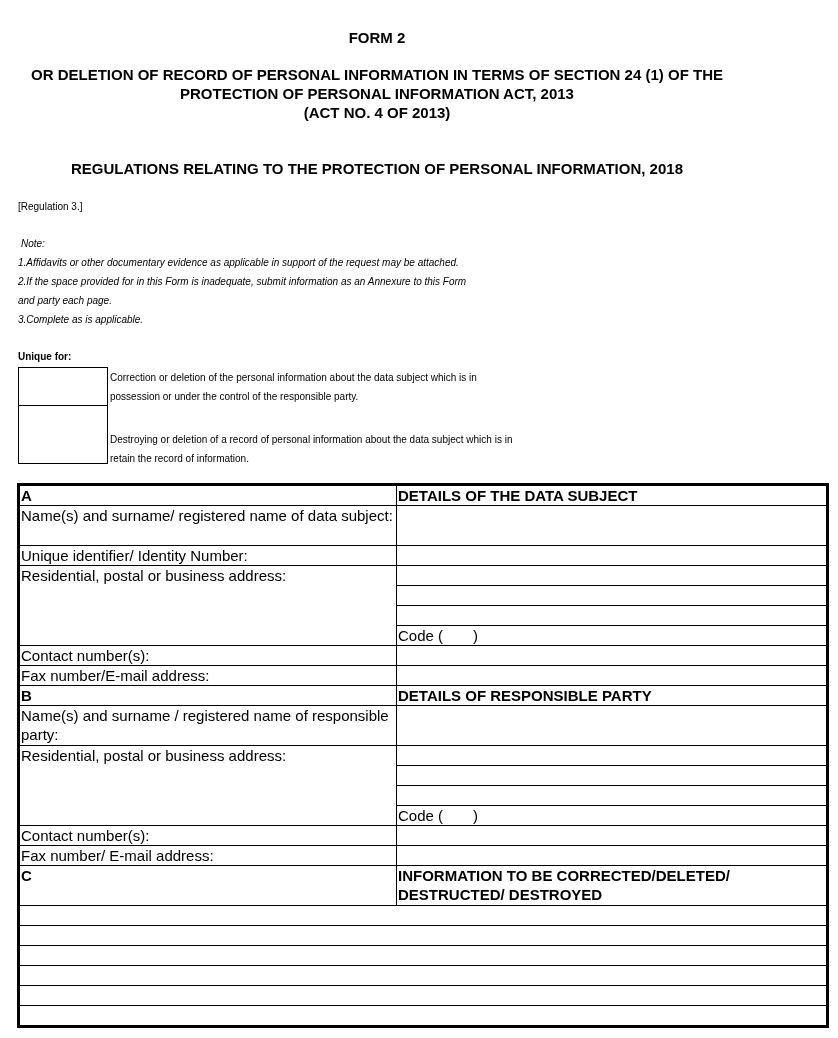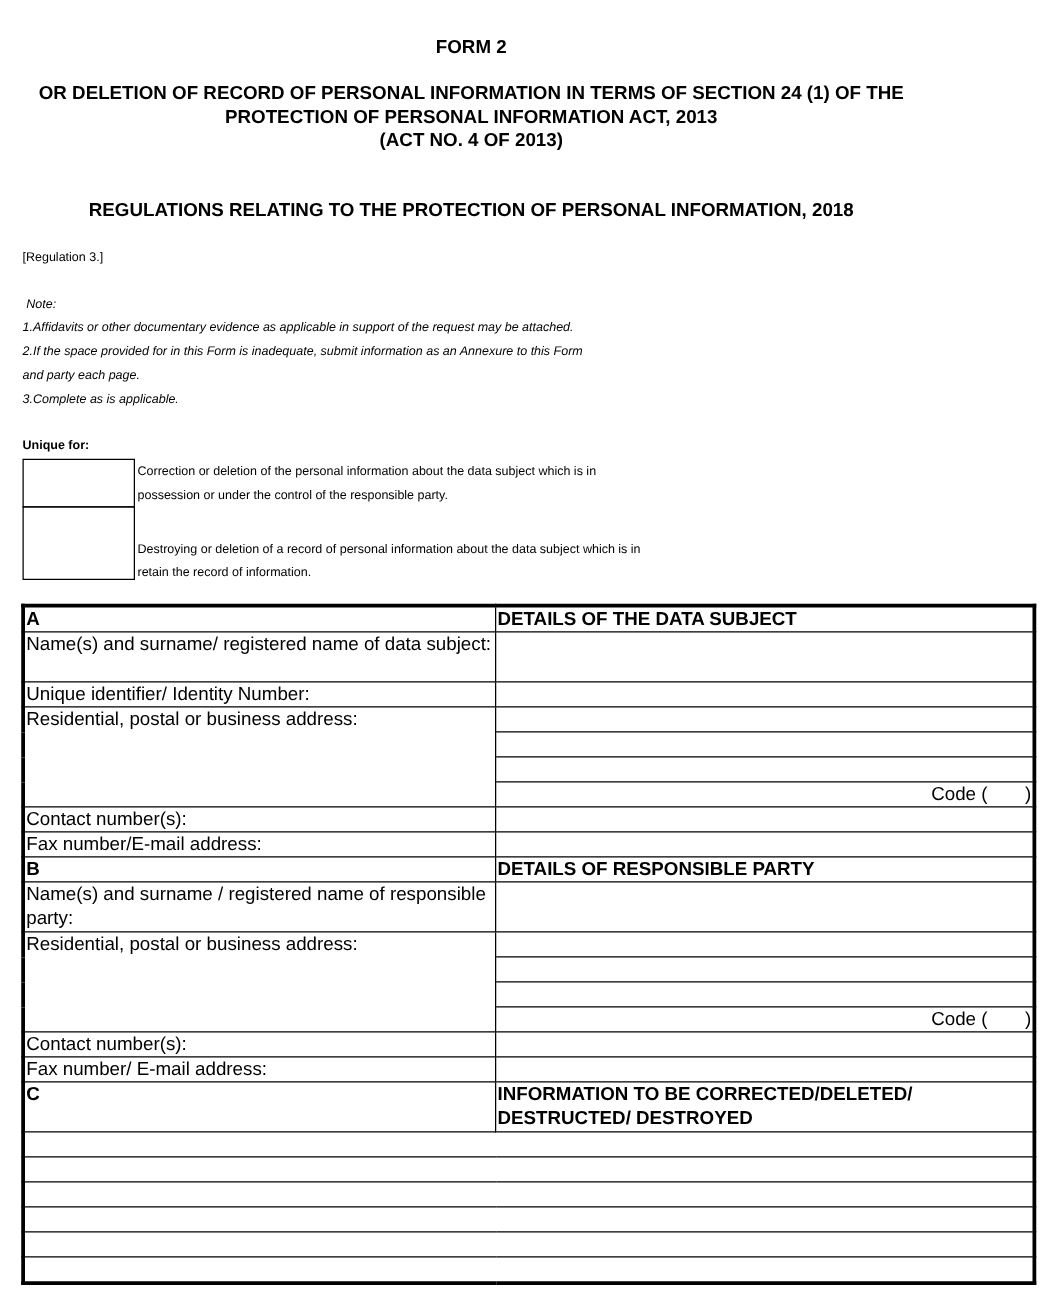--- a/index.html
+++ b/index.html
@@ -32,21 +32,21 @@
     border: 3px solid #000;
   }
   #form-table td {
     border: 1px solid #000; padding: 0 1px; vertical-align: top;
     font-size: 15px; line-height: 19px; height: 19px; overflow: hidden;
   }
   #form-table col.c1 { width: 378px; }
   #form-table col.c2 { width: 431px; }
   #form-table td.h { font-weight: bold; }
   #form-table tr.tall td { height: 39px; }
-  #form-table td.field { cursor: text; text-align: right; }
+  #form-table td.field { cursor: text; }
   .code-paren { display: inline-block; width: 30px; }
 </style>
 </head>
 <body>
 
 <div class="center" id="form-number">FORM 2</div>
 
 <div class="center" id="title">
   <div>OR DELETION OF RECORD OF PERSONAL INFORMATION IN TERMS OF SECTION 24 (1) OF THE</div>
   <div>PROTECTION OF PERSONAL INFORMATION ACT, 2013</div>

